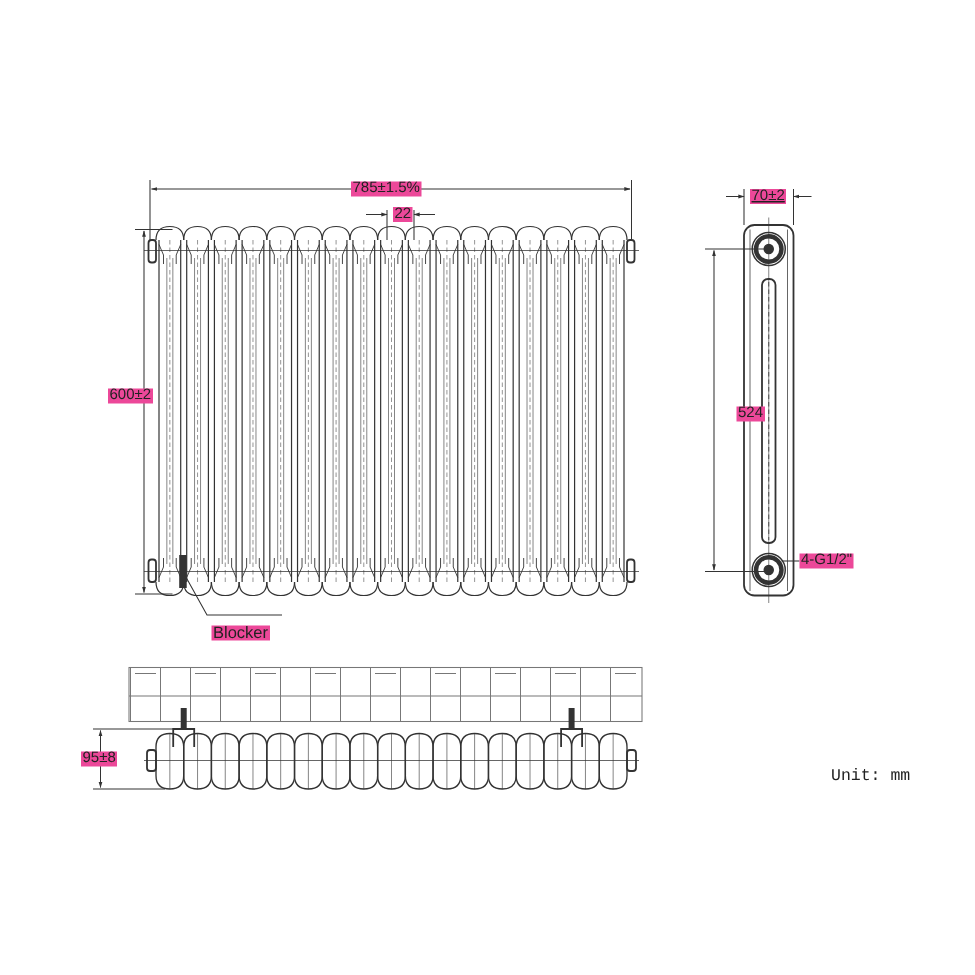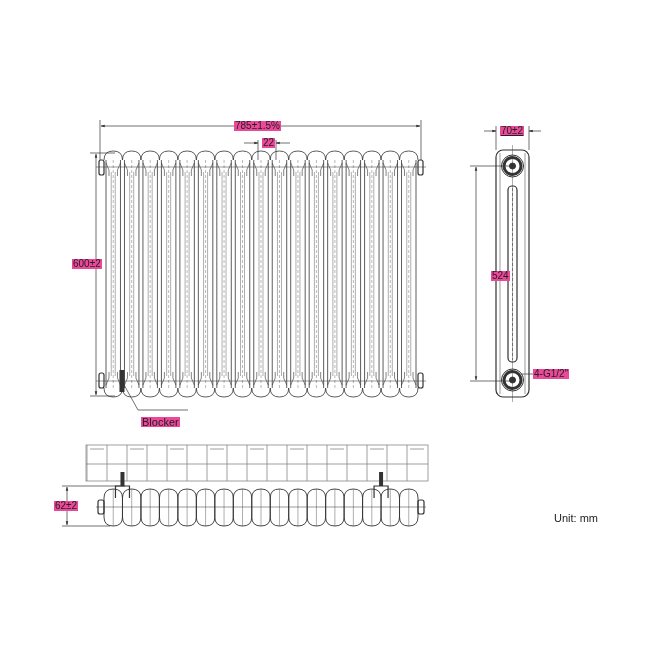--- a/index.html
+++ b/index.html
@@ -1,19 +1,19 @@
 <!DOCTYPE html>
 <html><head>
   <meta charset="utf-8">
   <style>
     html, body { margin: 0; padding: 0; background: #ffffff; }
     body { width: 650px; height: 650px; position: relative; overflow: hidden; font-family: "Liberation Sans", sans-serif; }
     svg { position: absolute; left: 0; top: 0; }
     .lbl { position: absolute; font-family: "Liberation Sans", sans-serif; color: #222; font-size: 10px; line-height: 10px; white-space: nowrap; background: #ec4899; padding: 0 1px; }
-    .unit { font-size: 11px; background: transparent; }
+    .unit { font-size: 11px; background: transparent; font-family: Liberation Mono, monospace; }
   </style>
 </head>
 <body>
 
 <svg width="650" height="650" viewBox="0 0 650 650" xmlns="http://www.w3.org/2000/svg">
   <defs>
     <marker id="arr" viewBox="0 0 10 10" refX="9" refY="5" markerWidth="6" markerHeight="6" orient="auto-start-reverse">
       <path d="M0,2 L10,5 L0,8 z" fill="#333"></path>
     </marker>
   </defs>
@@ -350,14 +350,14 @@
   </g>
 </svg>
 
 <span class="lbl" style="left:234px;top:121px;">785±1.5%</span>
 <span class="lbl" style="left:262px;top:138px;">22</span>
 <span class="lbl" style="left:72px;top:259px;">600±2</span>
 <span class="lbl" style="left:141px;top:404px;font-size:11px;margin-top:13px;">Blocker</span>
 <span class="lbl" style="left:500px;top:126px;text-decoration:underline;">70±2</span>
 <span class="lbl" style="left:491px;top:271px;">524</span>
 <span class="lbl" style="left:533px;top:369px;">4-G1/2"</span>
-<span class="lbl" style="left:54px;top:501px;">62±2</span>
+<span class="lbl" style="left:54px;top:501px;">95±8</span>
 <span class="lbl unit" style="left:553px;top:513px;">Unit: mm</span>
 
 </body></html>

